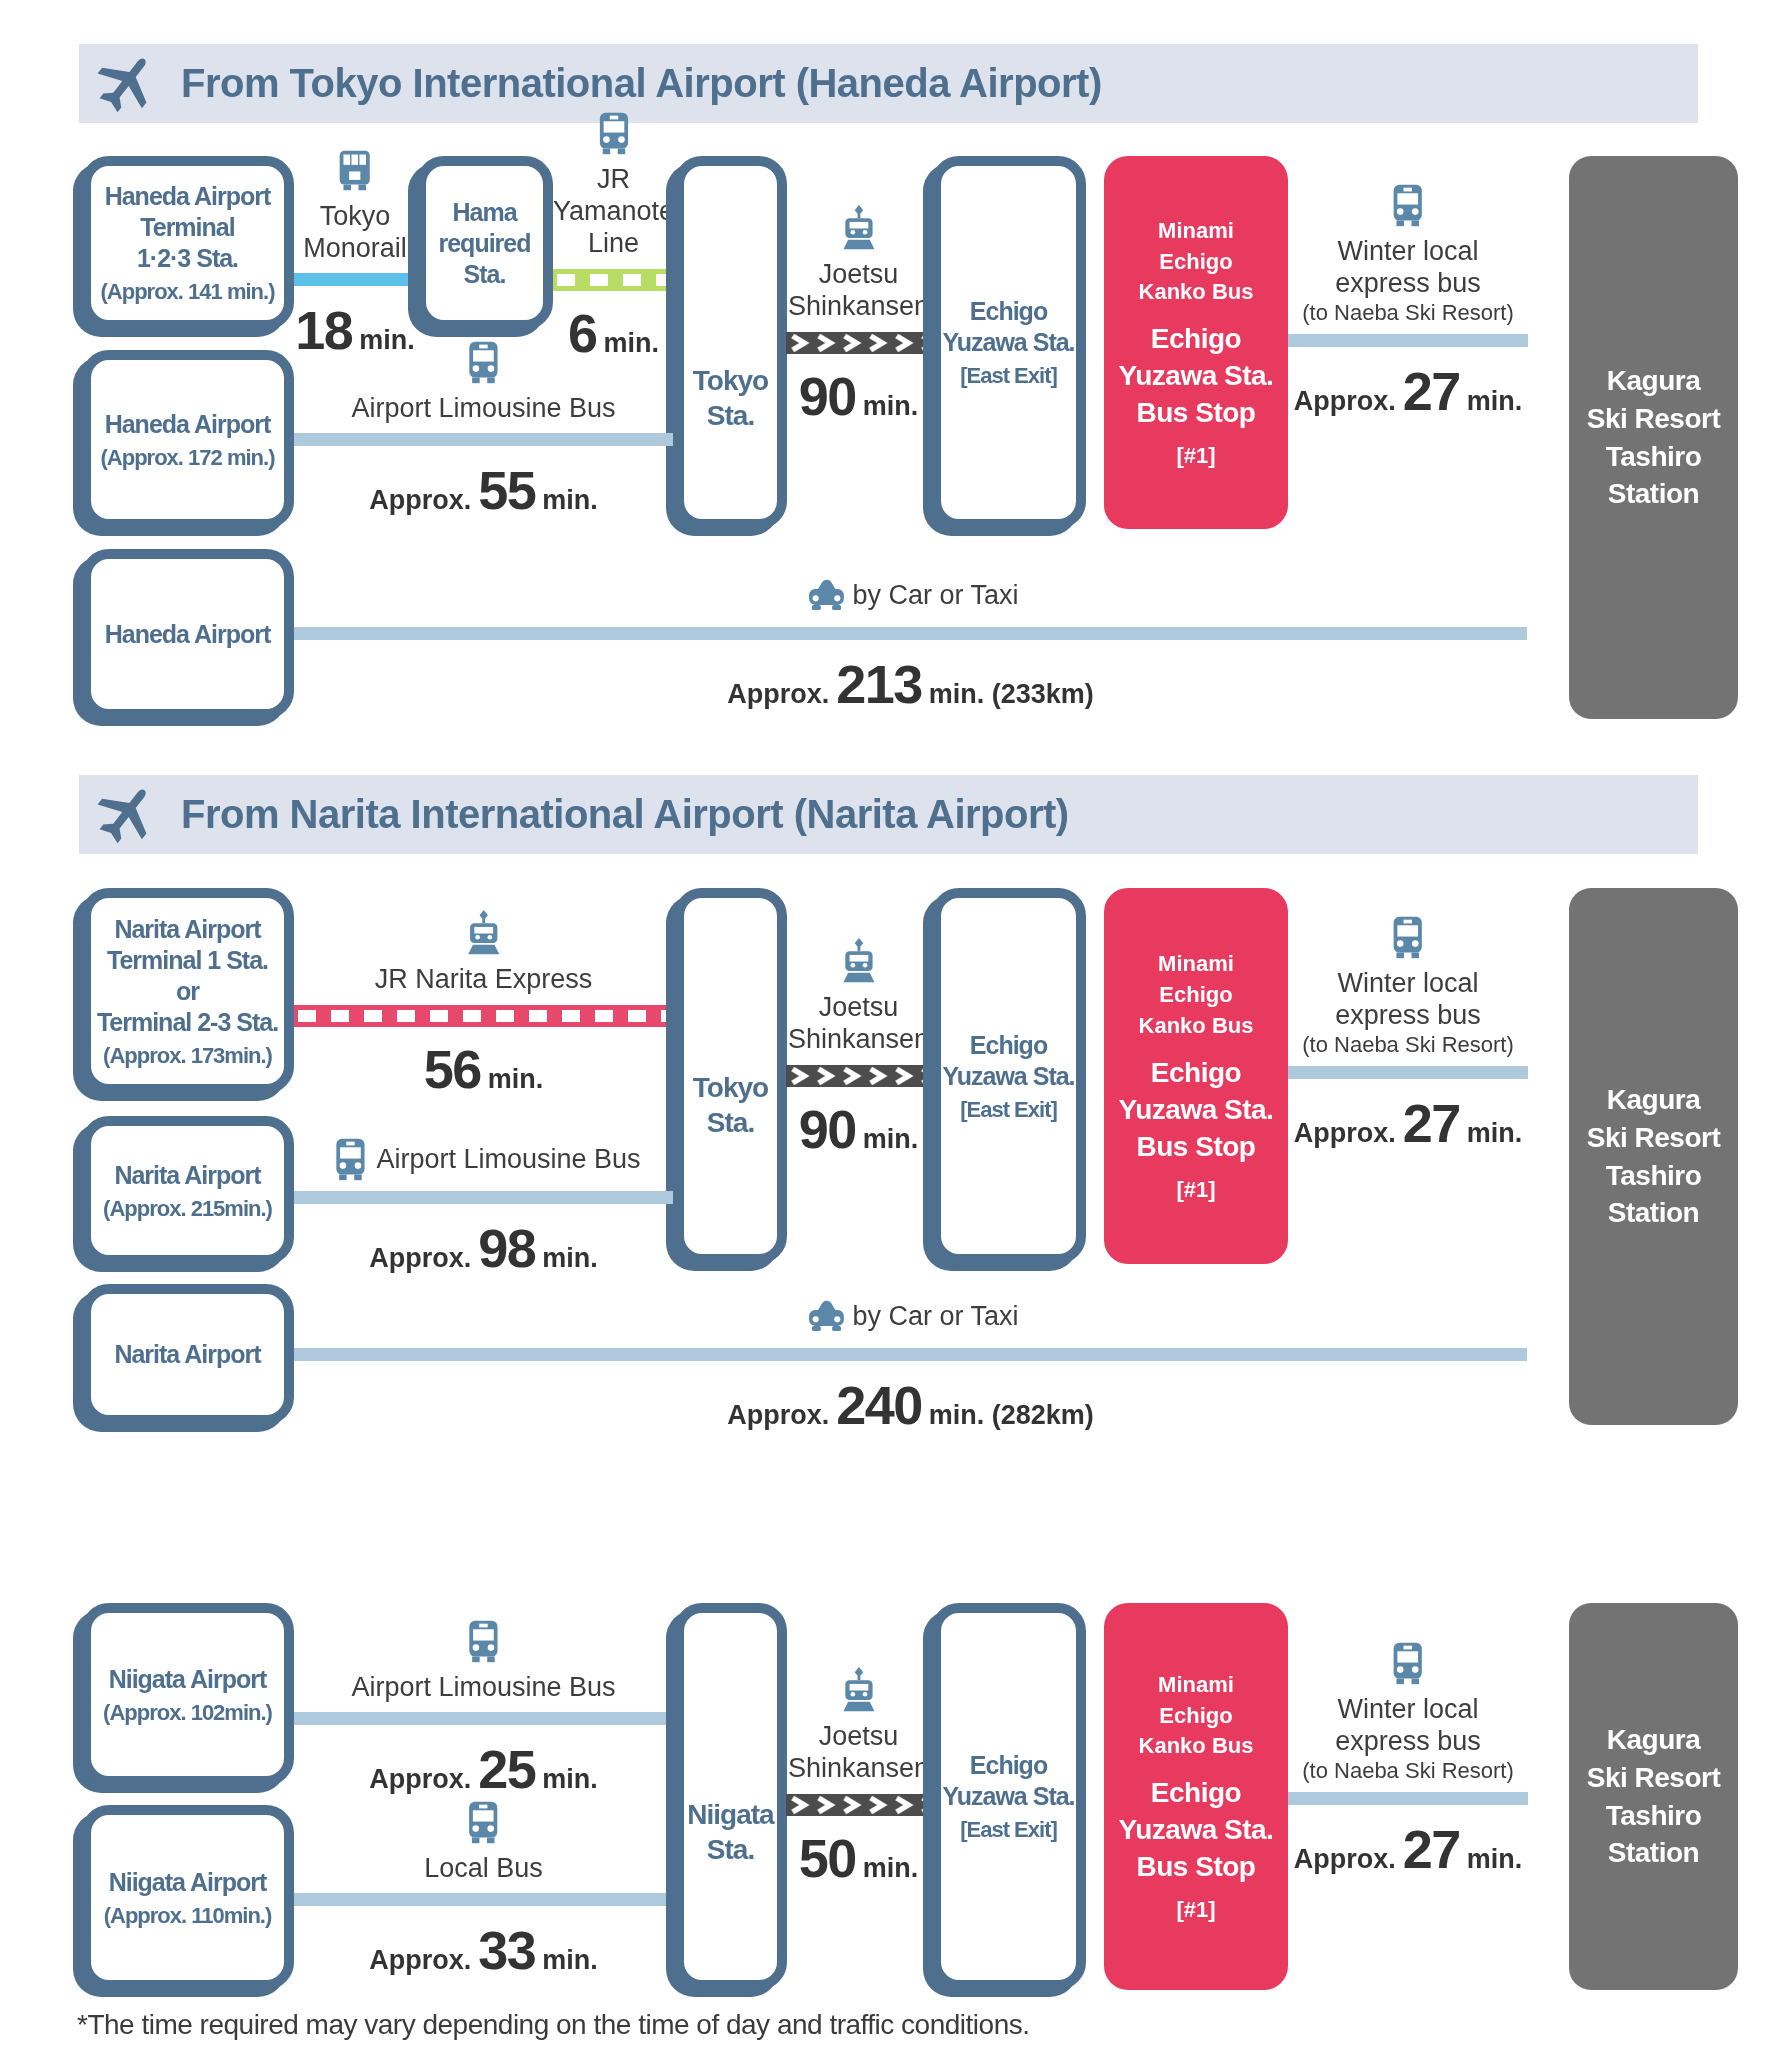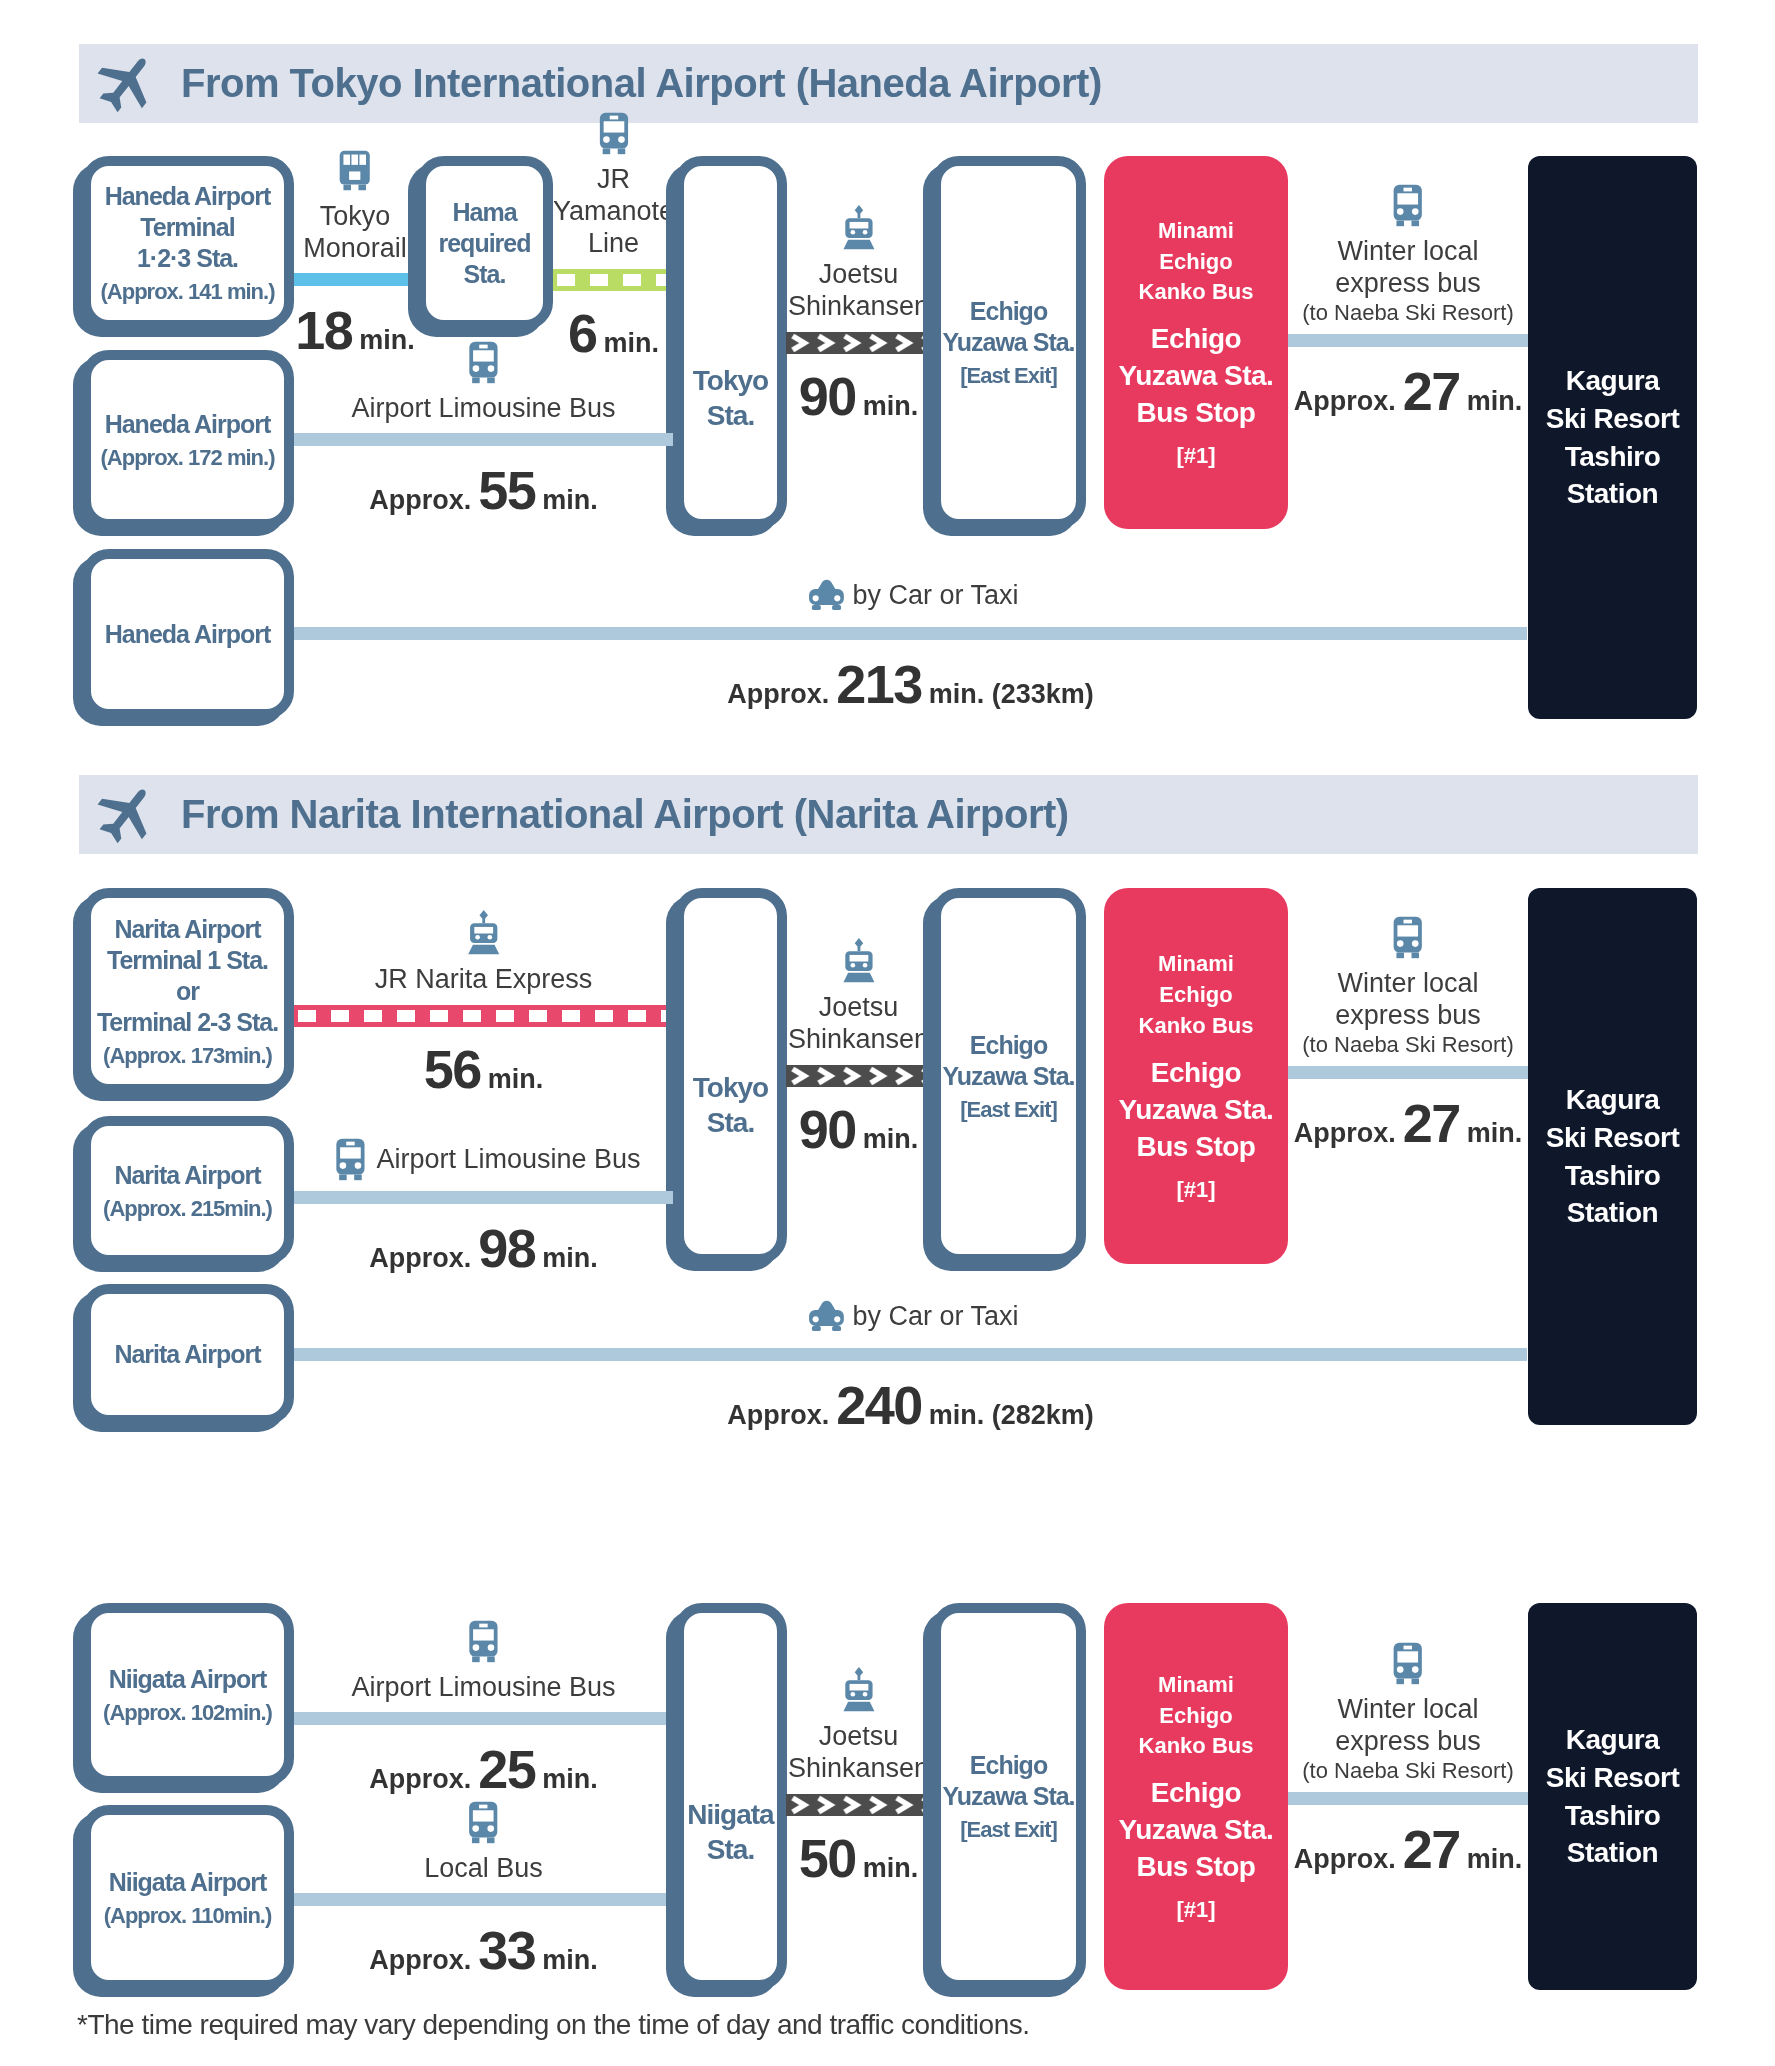--- a/index.html
+++ b/index.html
@@ -28,21 +28,21 @@
     box-shadow:-8px 7px 0 #4e6f8e;
     display:flex; align-items:center; justify-content:center;
     text-align:center; color:#4e6f8e;
   }
   .btext { display:flex; flex-direction:column; align-items:center; }
   .box .bl { font-size:25px; font-weight:bold; line-height:1.24; letter-spacing:-1px; white-space:nowrap; }
   .box .note { font-size:22px; font-weight:bold; letter-spacing:-1px; margin-top:5px; white-space:nowrap; }
   .box .sub { font-size:22px; font-weight:bold; letter-spacing:-1px; margin-top:5px; white-space:nowrap; }
   .box.fill { border:none; box-shadow:none; color:#fff; }
   .box.pink { background:#e8395f; border-radius:24px; }
-  .box.kag  { background:#0f172a; border-radius:12px; }
+  .box.kag  { background:#737373; border-radius:22px;margin-left:41px; }
   .kag .bl { font-size:28px; line-height:1.35; letter-spacing:-0.5px; }
   .pinkwrap { display:flex; flex-direction:column; align-items:center; }
   .pk-s { font-size:22px; font-weight:bold; line-height:1.4; white-space:nowrap; }
   .pk-b { font-size:28px; font-weight:bold; line-height:1.32; letter-spacing:-0.5px; white-space:nowrap; }
   .pk-gap { height:13px; }
   .pk-tag { font-size:22px; font-weight:bold; margin-top:11px; }
 
   
   .conn { position:absolute; height:0; }
   .line { position:absolute; left:0; right:0; }

